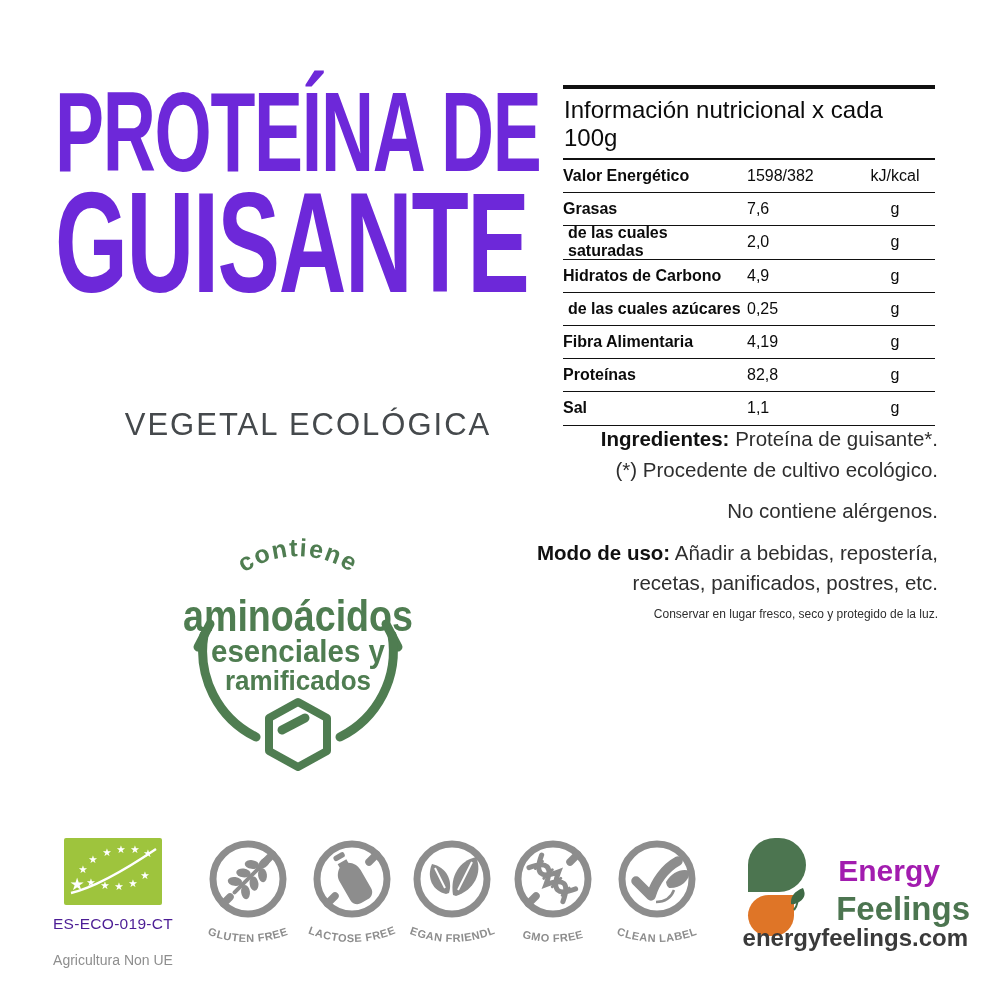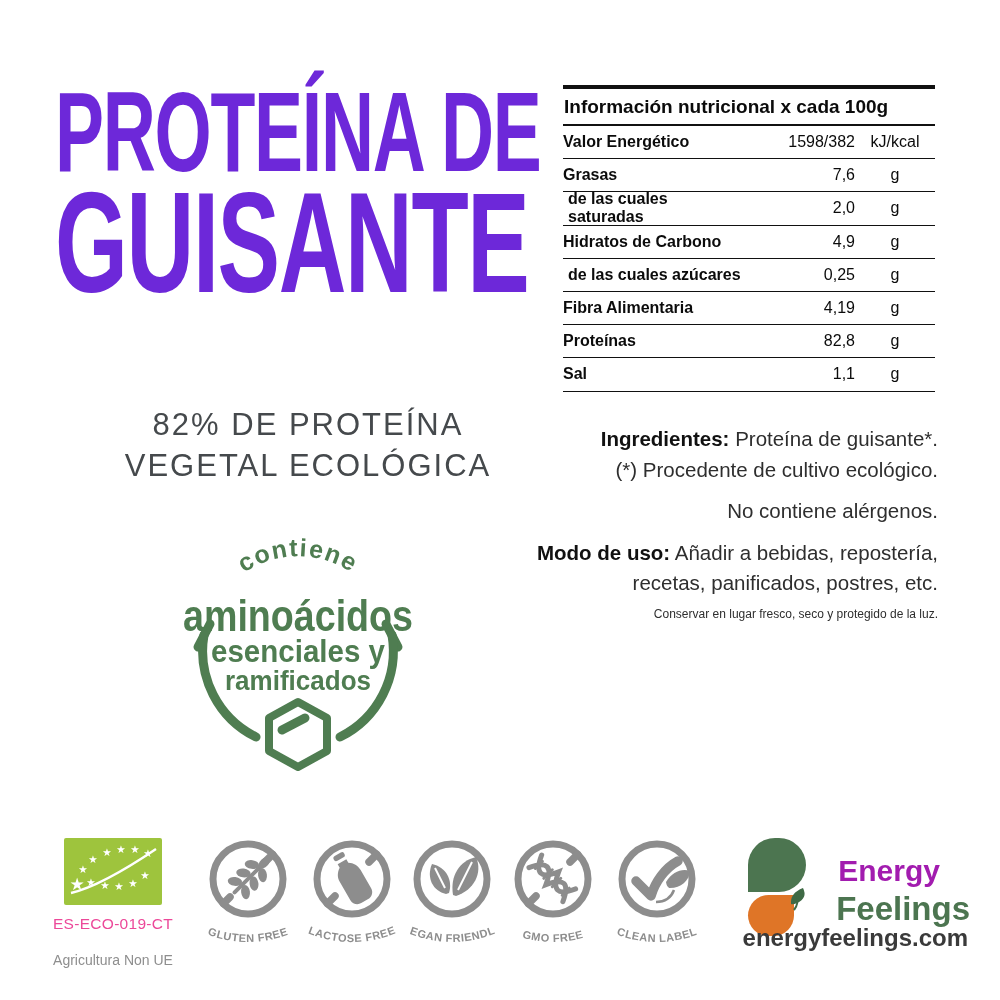--- a/index.html
+++ b/index.html
@@ -24,38 +24,38 @@
   .badge { position:absolute; left:168px; top:531px; width:260px; height:250px; }
   .b-stroke { stroke:#4F7D51; stroke-width:9; stroke-linecap:round; fill:none; }
   .b-hex    { stroke:#4F7D51; stroke-width:8; stroke-linejoin:round; stroke-linecap:round; fill:none; }
   .b-arc  { fill:#4F7D51; font-size:25px; font-weight:700; letter-spacing:1.5px; }
   .b-big  { fill:#4F7D51; font-size:44px; font-weight:700; }
   .b-mid  { fill:#4F7D51; font-size:31px; font-weight:700; }
   .b-sm   { fill:#4F7D51; font-size:28px; font-weight:700; }
 
   
   .nutri { position:absolute; left:563px; top:85px; width:372px; border-top:4px solid #111; color:#0b0b0b; }
-  .nutri-head { font-size:19px; font-weight:700; padding:7px 0 6px 1px; border-bottom:2.5px solid #111; }
+  .nutri-head { font-size:24px; font-weight:400; padding:7px 0 6px 1px; border-bottom:2.5px solid #111; }
   .nrow { display:flex; align-items:center; height:33.2px; border-bottom:1.6px solid #111; font-size:16px; }
   .nrow .nlabel { flex:1; font-weight:700; }
   .nrow.sub .nlabel { font-weight:700; padding-left:5px; }
-  .nrow .nval  { width:108px; text-align:right; }
+  .nrow .nval  { width:108px; text-align:left; }
   .nrow .nunit { width:80px; text-align:center; }
 
   
   .info { position:absolute; right:62px; top:424px; width:430px; text-align:right;
           font-size:20.5px; line-height:30.5px; color:#2E2E2E; }
   .info b { color:#111111; }
   .gap { margin-top:11px; }
   .storage { font-size:12px; }
 
   
   .eu { position:absolute; left:49px; top:838px; width:128px; text-align:center; }
   .eu svg { width:98px; height:67px; }
-  .eu-code { font-size:15.5px; color:#ec4899; margin-top:6px; letter-spacing:0.3px; }
+  .eu-code { font-size:15.5px; color:#4c1d95; margin-top:6px; letter-spacing:0.3px; }
   .eu-agri { font-size:14px; color:#8E8E8E; margin-top:19px; }
   .star { font-family:"DejaVu Sans", sans-serif; fill:#ffffff; font-size:10.5px; }
   .star-big { font-family:"DejaVu Sans", sans-serif; fill:#ffffff; font-size:17px; }
 
   .cert { position:absolute; top:838px; width:92px; height:118px; }
   .c-ring  { fill:none; stroke:#8D8D8D; stroke-width:7; }
   .c-slash { stroke:#8D8D8D; stroke-width:7.5; stroke-linecap:round; }
   .c-fill  { fill:#8D8D8D; }
   .c-label { fill:#8D8D8D; font-size:11px; font-weight:600; letter-spacing:0.5px; }
   .cert-1 { left:202px; } .cert-2 { left:306px; } .cert-3 { left:406px; }
@@ -75,21 +75,20 @@
 <body>
 
 <div class="canvas">
 
   <div class="title">
     <div class="t1">PROTEÍNA DE</div>
     <div class="t2">GUISANTE</div>
   </div>
 
   <div class="subtitle">
-    <div>82% DE PROTEÍNA</div>
     <div>VEGETAL ECOLÓGICA</div>
   </div>
 
   <svg class="badge" viewBox="0 0 260 250">
     <defs>
       <path id="contienePath" d="M 52 66 A 95 95 0 0 1 208 66"></path>
     </defs>
     <text class="b-arc"><textPath href="#contienePath" startOffset="50%" text-anchor="middle">contiene</textPath></text>
     <line class="b-stroke" x1="30" y1="116" x2="42" y2="93"></line>
     <line class="b-stroke" x1="230" y1="116" x2="218" y2="93"></line>

